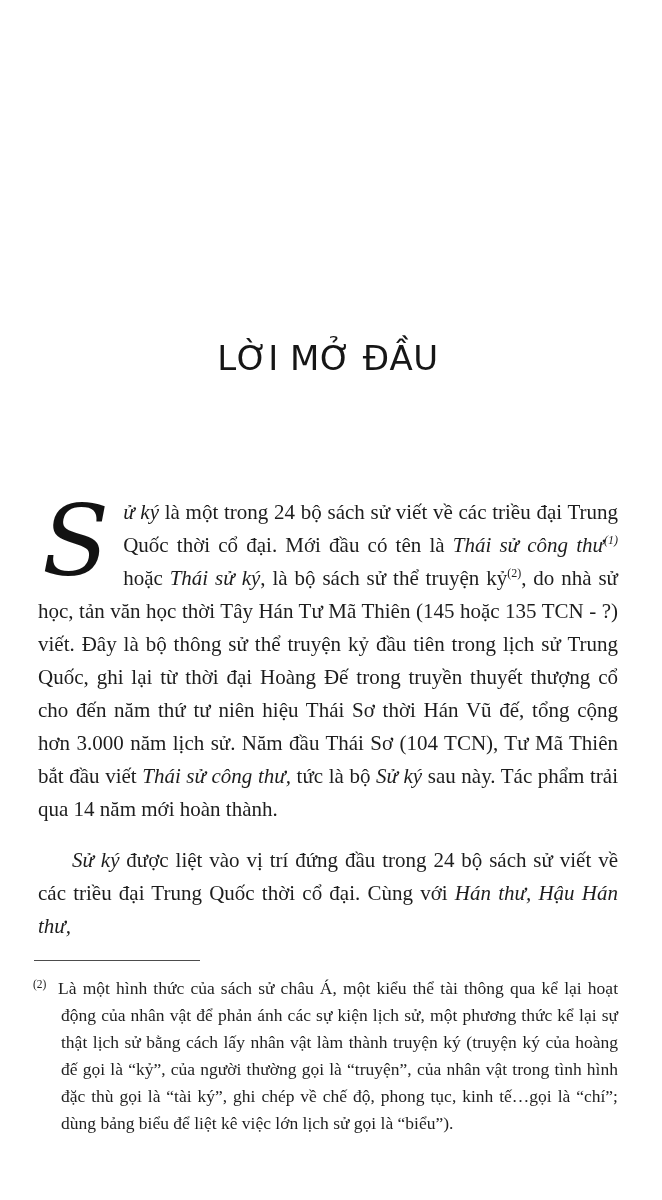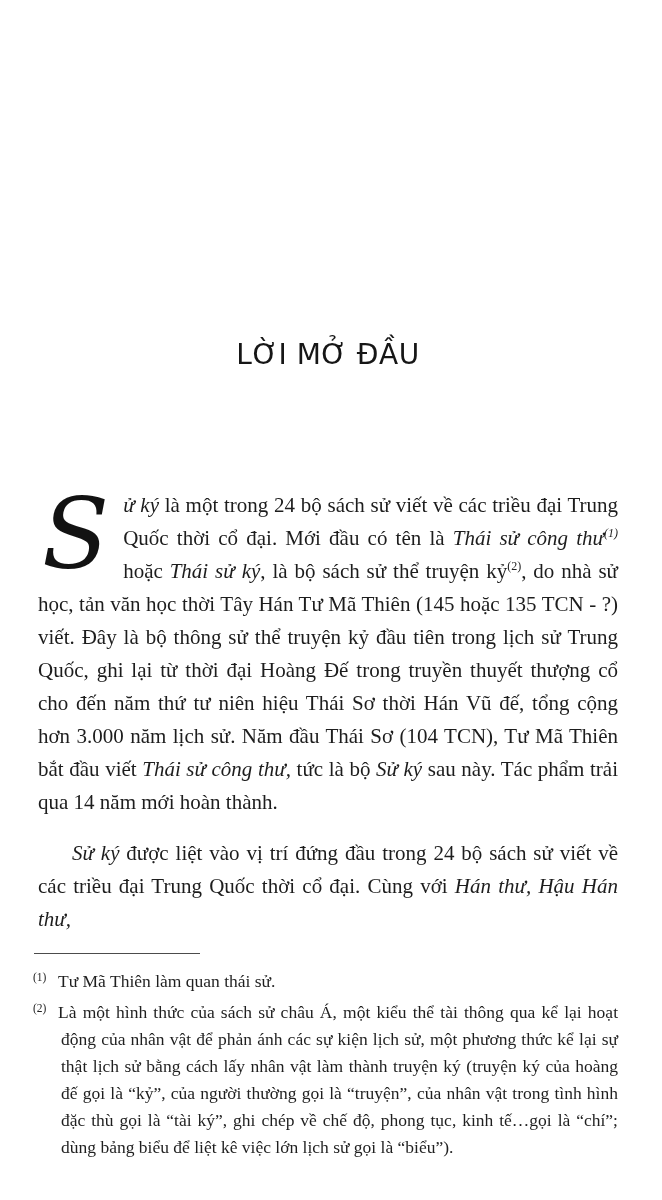--- a/index.html
+++ b/index.html
@@ -13,21 +13,21 @@
     height: 1200px;
     box-sizing: border-box;
     background: #ffffff;
     color: #1d1d1d;
     padding: 338px 44px 0 38px;
     font-family: "Liberation Serif", serif;
     overflow: hidden;
   }
   .title {
     font-family: "DejaVu Sans", sans-serif;
-    font-size: 28px;
+    font-size: 34px;
     font-weight: normal;
     text-align: center;
     letter-spacing: 0.5px;
     margin: 0 0 118px 0;
     color: #161616;
   }
   .body-text {
     font-size: 21px;
     line-height: 33px;
     text-align: justify;
@@ -96,23 +96,20 @@
     <p class="para para-second">
       <span><i>Sử ký</i> được liệt vào vị trí đứng đầu trong 24 bộ sách sử viết về các triều đại Trung Quốc thời cổ đại. Cùng với <i>Hán thư, Hậu Hán thư,</i></span>
     </p>
 
   </div>
 
   <hr class="fn-rule">
 
   <div class="footnotes">
 
-    <p class="footnote">
-      <span class="fn-marker">(1)</span><span>Tư Mã Thiên làm quan thái sử.</span>
-    </p>
 
     <p class="footnote">
       <span class="fn-marker">(2)</span><span>Là một hình thức của sách sử châu Á, một kiểu thể tài thông qua kể lại hoạt động của nhân vật để phản ánh các sự kiện lịch sử, một phương thức kể lại sự thật lịch sử bằng cách lấy nhân vật làm thành truyện ký (truyện ký của hoàng đế gọi là “kỷ”, của người thường gọi là “truyện”, của nhân vật trong tình hình đặc thù gọi là “tài ký”, ghi chép về chế độ, phong tục, kinh tế…gọi là “chí”; dùng bảng biểu để liệt kê việc lớn lịch sử gọi là “biểu”).</span>
     </p>
 
   </div>
 
 </div>
 
 </body></html>

